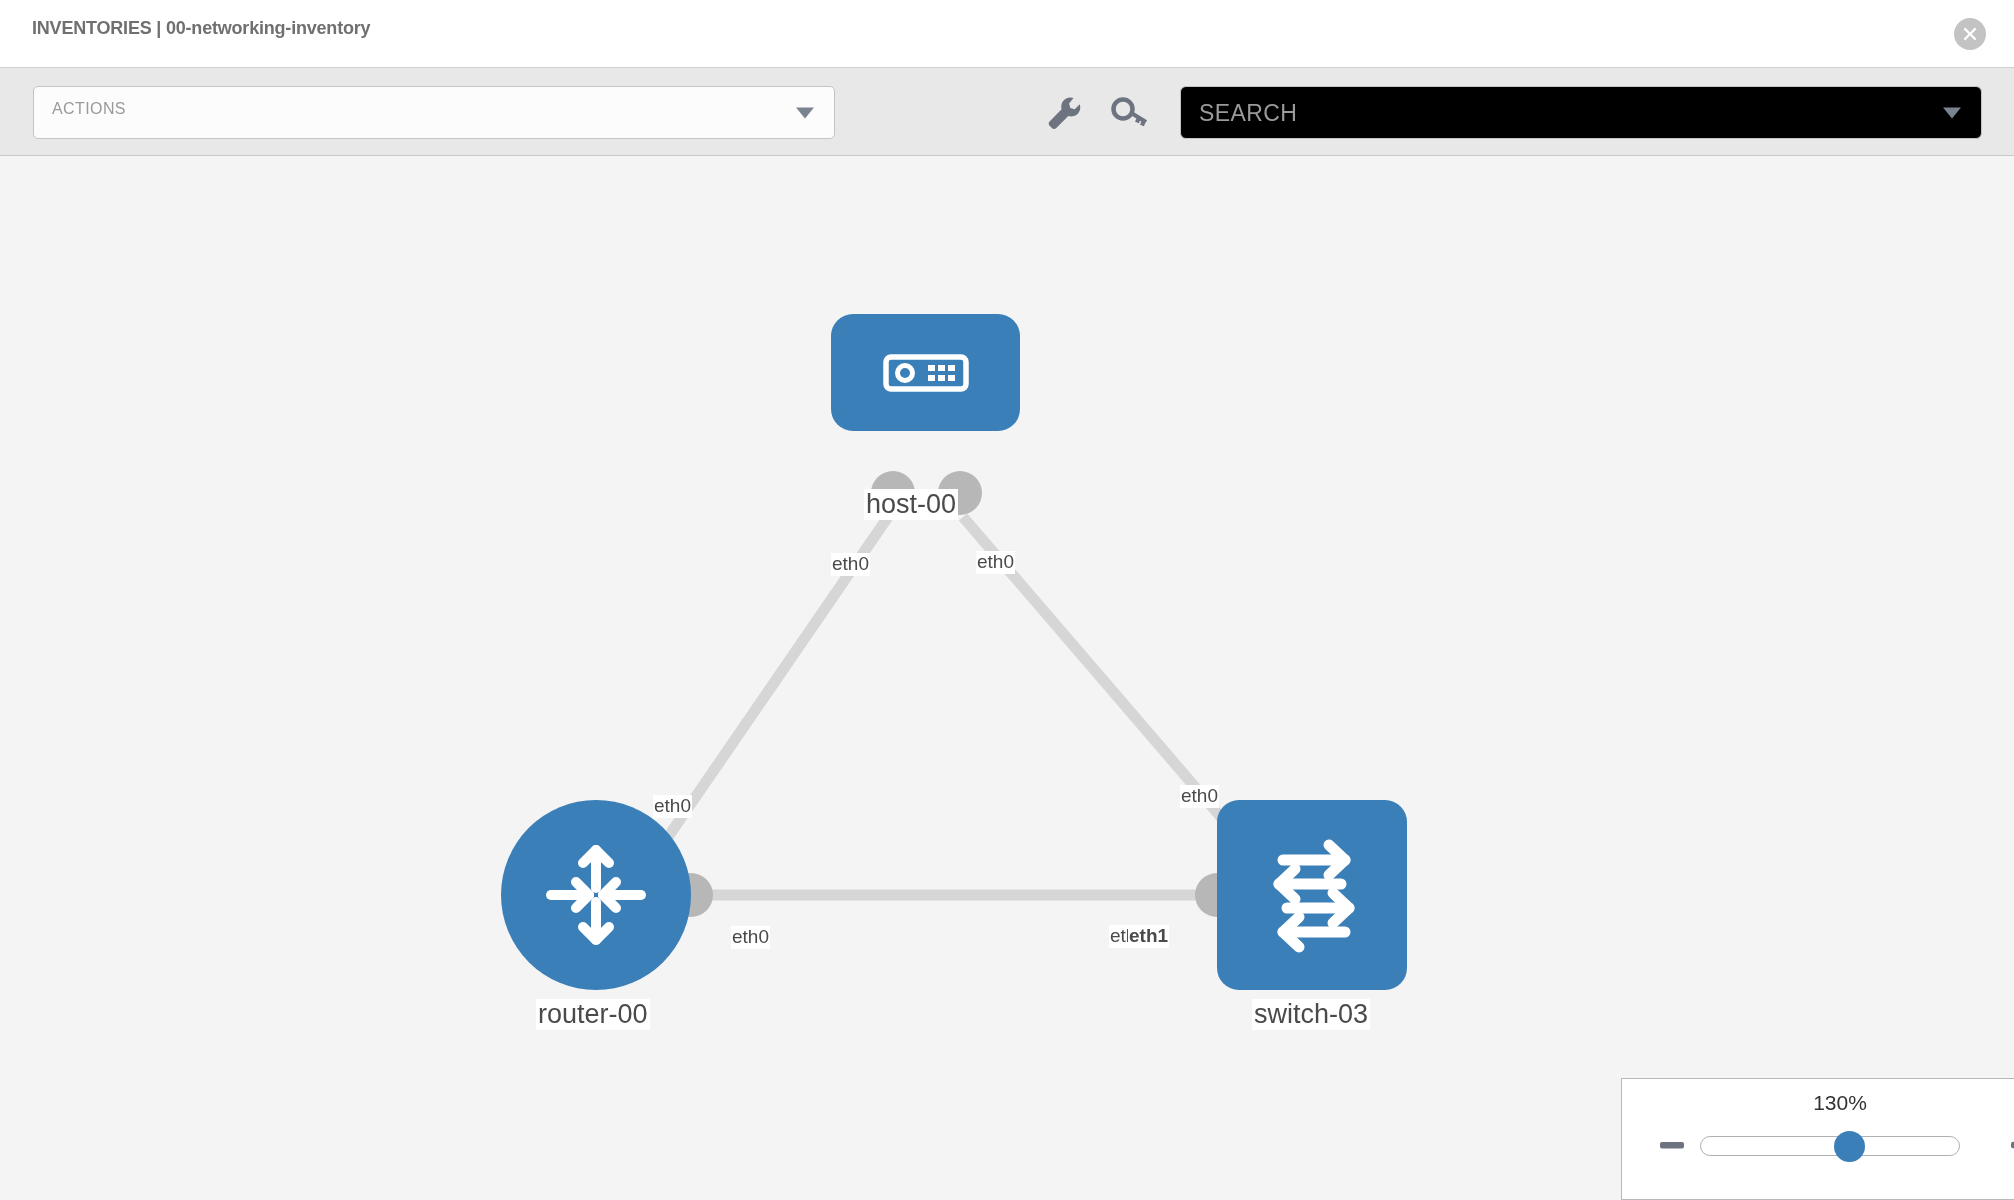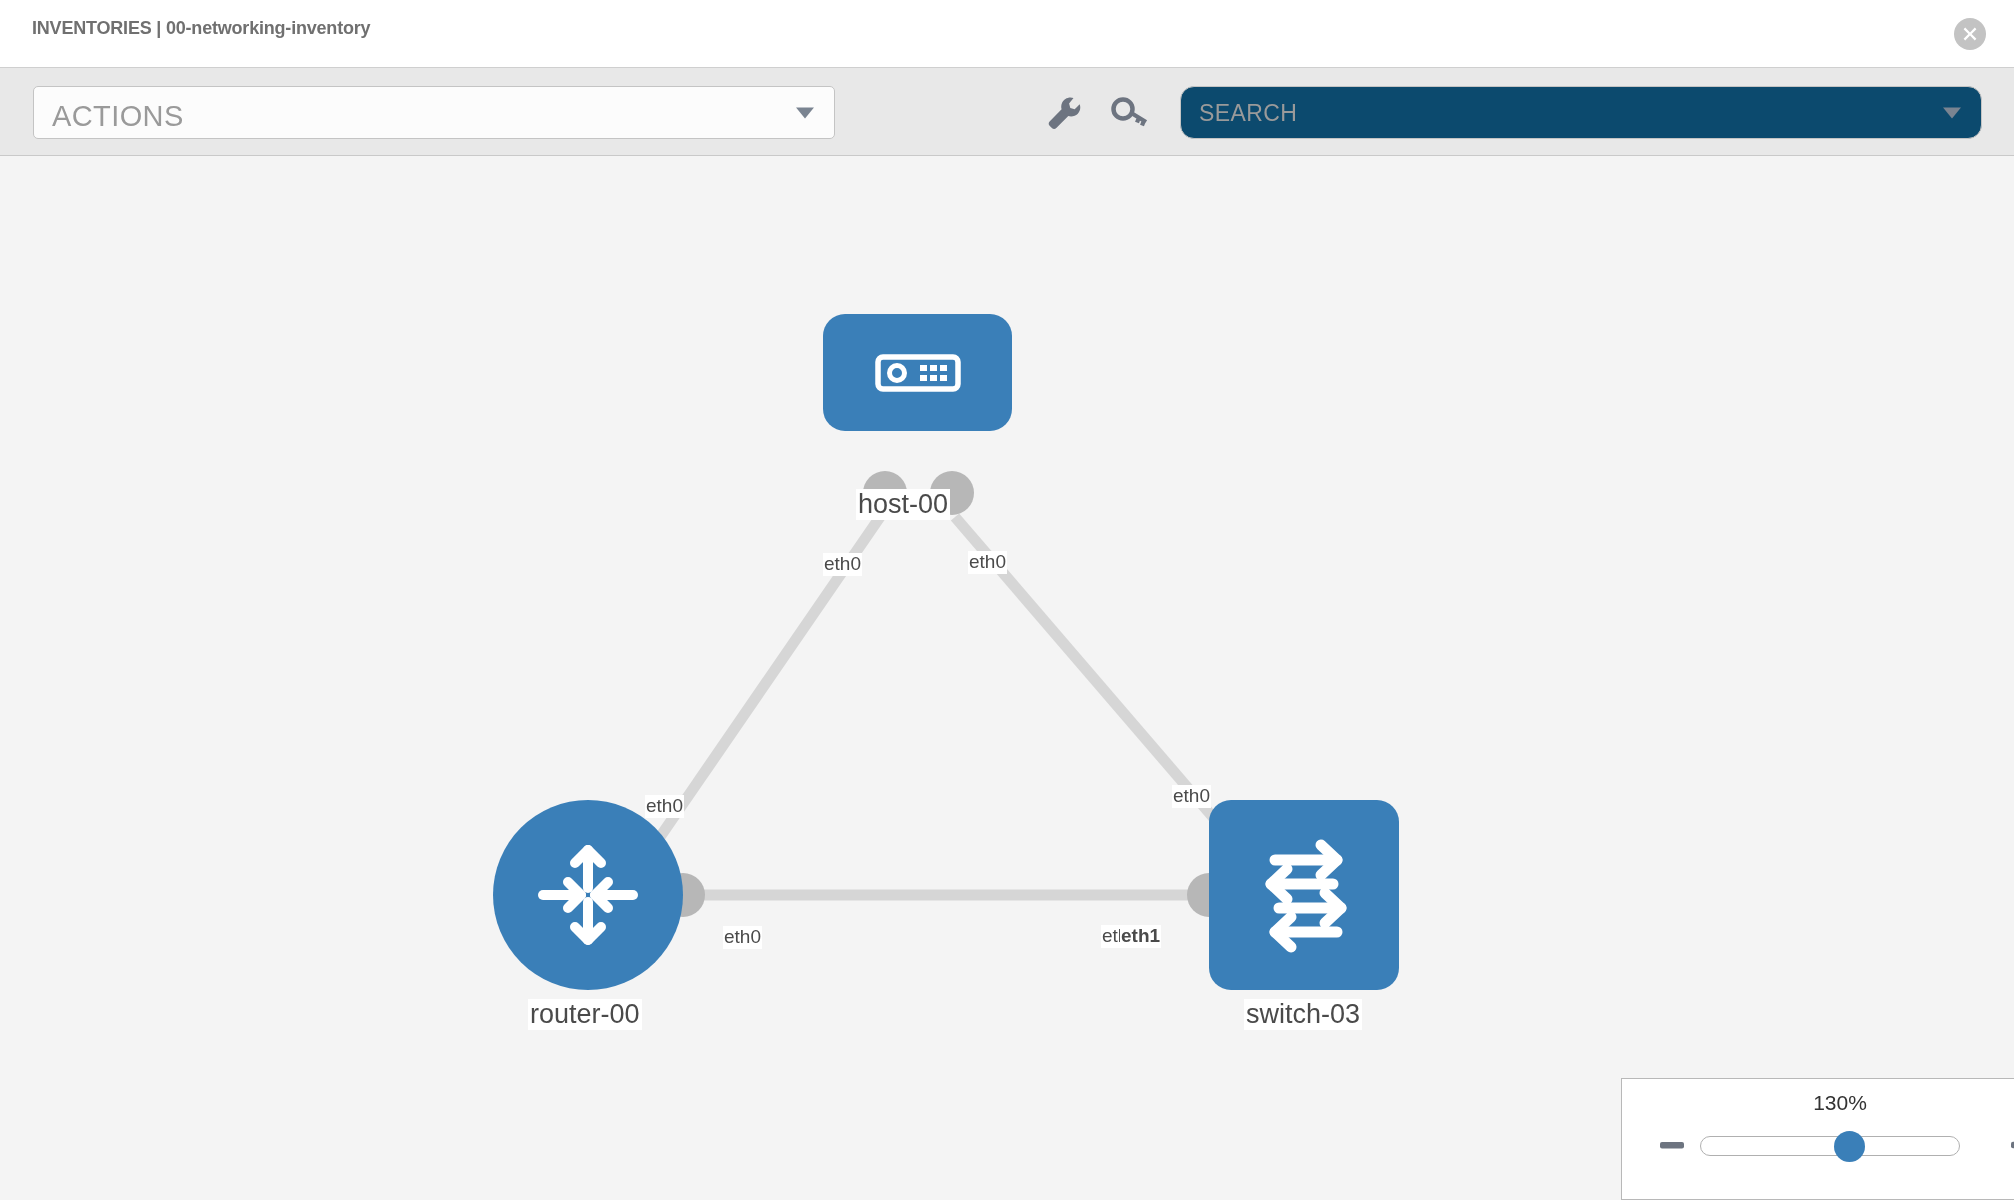--- a/index.html
+++ b/index.html
@@ -43,21 +43,21 @@
   }
   .actions-select {
     position: absolute; left: 33px; top: 18px;
     width: 802px; height: 53px;
     background: #fcfcfc;
     border: 1px solid #c4c4c4;
     border-radius: 5px;
   }
   .actions-select .sel-label {
     position: absolute; left: 18px; top: 13px;
-    font-size: 29px; color: #9a9a9a;
+    font-size: 16px; color: #9a9a9a;
     letter-spacing: 0.4px;
   }
   .caret {
     position: absolute; right: 20px; top: 50%;
     transform: translateY(-50%);
     width: 0; height: 0;
     border-left: 9px solid transparent;
     border-right: 9px solid transparent;
     border-top: 11px solid #7a8491;
   }
@@ -66,33 +66,33 @@
     width: 44px; height: 42px;
     cursor: pointer;
   }
   .tool-icon.wrench { left: 1042px; }
   .tool-icon.key    { left: 1108px; }
   .tool-icon svg { display:block; }
 
   .search-box {
     position: absolute; left: 1180px; top: 18px;
     width: 802px; height: 53px;
-    background: #0c4a6e;
+    background: #000000;
     border: 1px solid #c4c4c4;
-    border-radius: 14px;
+    border-radius: 6px;
   }
   .search-box .sel-label {
     position: absolute; left: 18px; top: 13px;
     font-size: 23px; color: #9a9a9a;
     letter-spacing: 0.4px;
   }
 
   
   .canvas {
-    position: absolute; top: 157px; left: 0;
+    position: absolute; top: 157px; left: 8px;
     width: 1618px; height: 1043px;
     background: #f4f4f4;
     overflow: hidden;
   }
   .topology-svg {
     position: absolute; top: 0; left: 0;
     width: 2014px; height: 1043px;
   }
 
   

